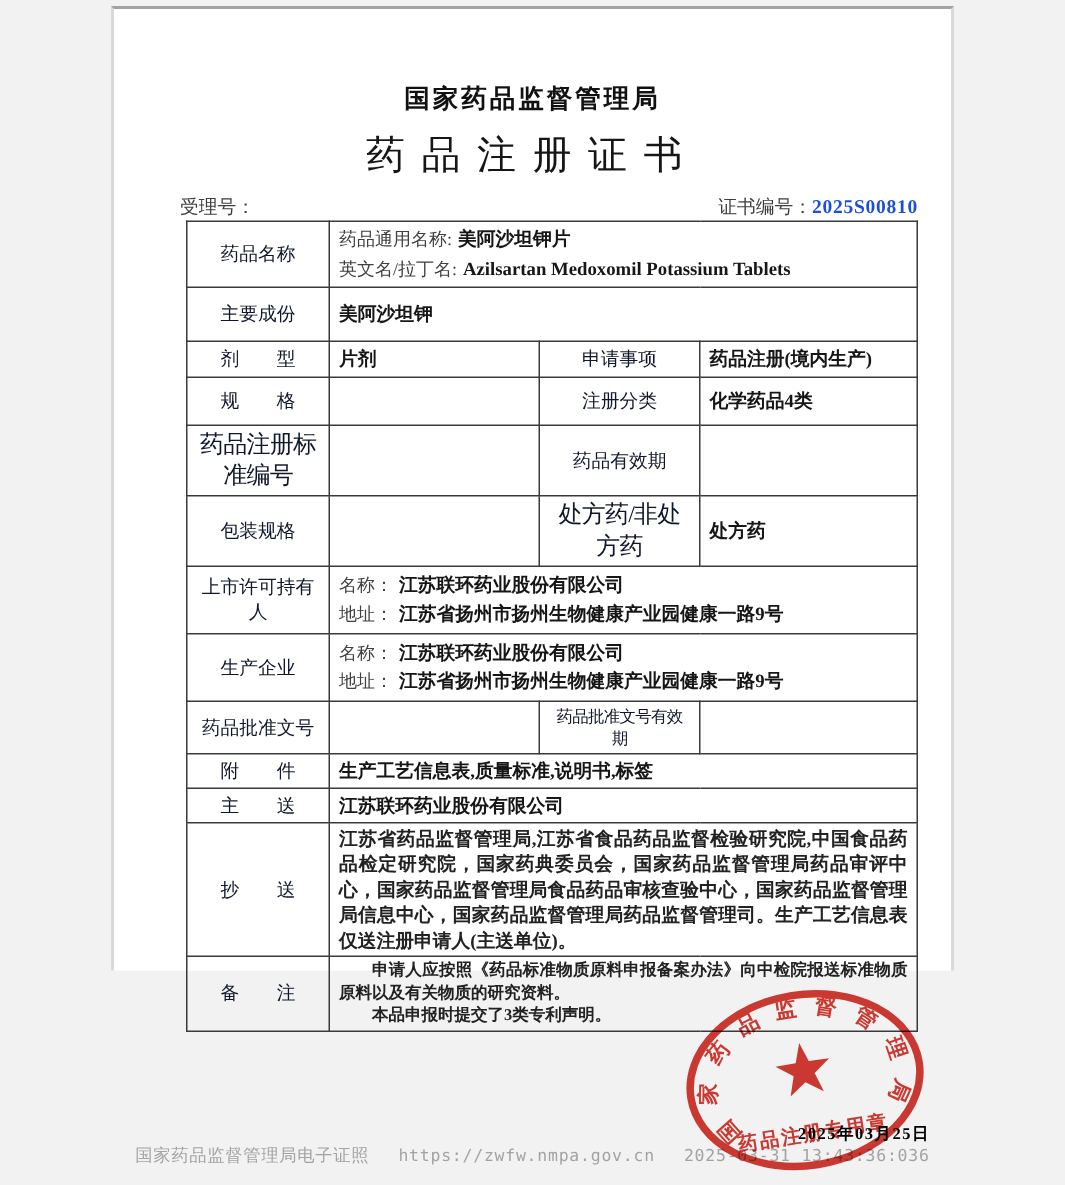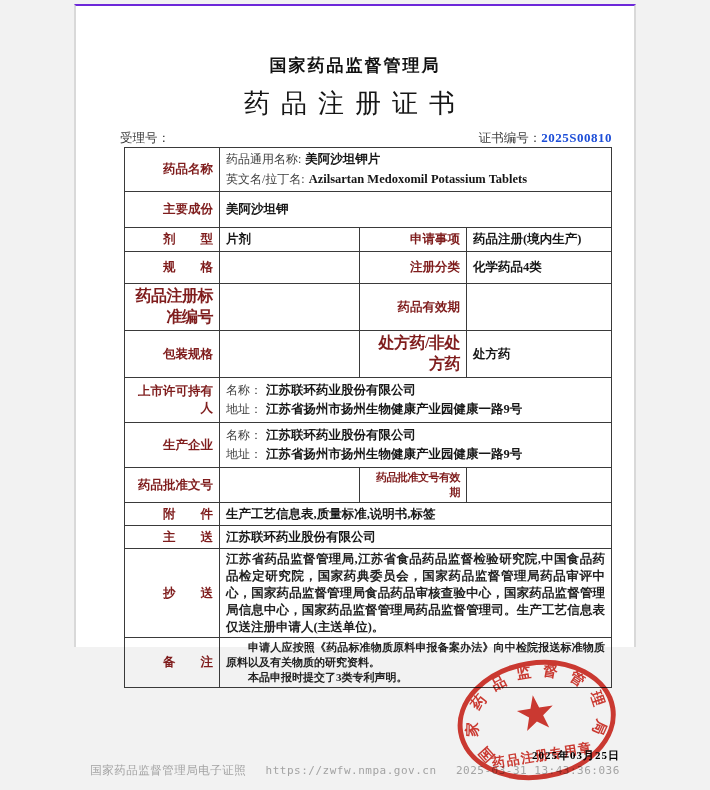--- a/index.html
+++ b/index.html
@@ -5,21 +5,21 @@
   html,body{margin:0;padding:0;}
   body{
     width:710px;height:790px;overflow:hidden;position:relative;
     background:#f2f2f2;
     font-family:"Liberation Serif","DejaVu Serif",serif;
     color:#1c1c1c;
   }
   .page{
     position:absolute;left:74px;top:4px;width:562px;height:643px;
     background:#ffffff;
-    border-left:2px solid #d9d9d9;border-right:2px solid #d9d9d9;border-top:2px solid #6d28d9;
+    border-left:2px solid #d9d9d9;border-right:2px solid #d9d9d9;border-top:2px solid #a3a3a3;
     box-sizing:border-box;
   }
   .org-title{
     position:absolute;top:48px;left:0;width:100%;text-align:center;
     font-family:"Liberation Sans","DejaVu Sans",sans-serif;
     font-weight:bold;font-size:17px;letter-spacing:2px;color:#111;
   }
   .doc-title{
     position:absolute;top:80px;left:0;width:100%;text-align:center;
     font-size:26px;letter-spacing:11px;color:#161616;
@@ -31,21 +31,21 @@
   }
   .meta-row b{color:#1d4ed8;font-size:13px;letter-spacing:.5px;}
   table.cert{
     position:absolute;top:141px;left:48px;width:487px;
     border-collapse:collapse;table-layout:fixed;
   }
   table.cert td{
     border:1px solid #3a3a3a;padding:2px 6px;vertical-align:middle;
     font-size:12.5px;box-sizing:border-box;overflow:hidden;
   }
-  td.lbl{text-align:right;font-weight:bold;font-size:13.5px;color:#7f1d1d;padding:2px 2px;}
+  td.lbl{text-align:center;font-weight:normal;font-size:13.5px;color:#0f172a;padding:2px 2px;}
   td.lbl.t12{font-size:16px;letter-spacing:-.5px;}
   td.lbl.t11{font-size:11px;letter-spacing:-.5px;}
   .line{line-height:1.55;text-align:left;}
   .sub{color:#404040;font-size:12px;margin-right:4px;}
   .strong{color:#161616;font-weight:bold;}
   .en{font-family:"Liberation Serif","DejaVu Serif",serif;}
   td.val{text-align:left;}
   td.small-text{font-size:11px;line-height:1.35;text-align:justify;font-weight:bold;color:#222;padding:3px 7px;}
   p.para{margin:0;text-indent:2em;font-size:11px;line-height:1.35;font-weight:bold;color:#222;text-align:justify;}
   tr.r1{height:44px;} tr.r2{height:36px;} tr.r3{height:24px;} tr.r4{height:32px;}

